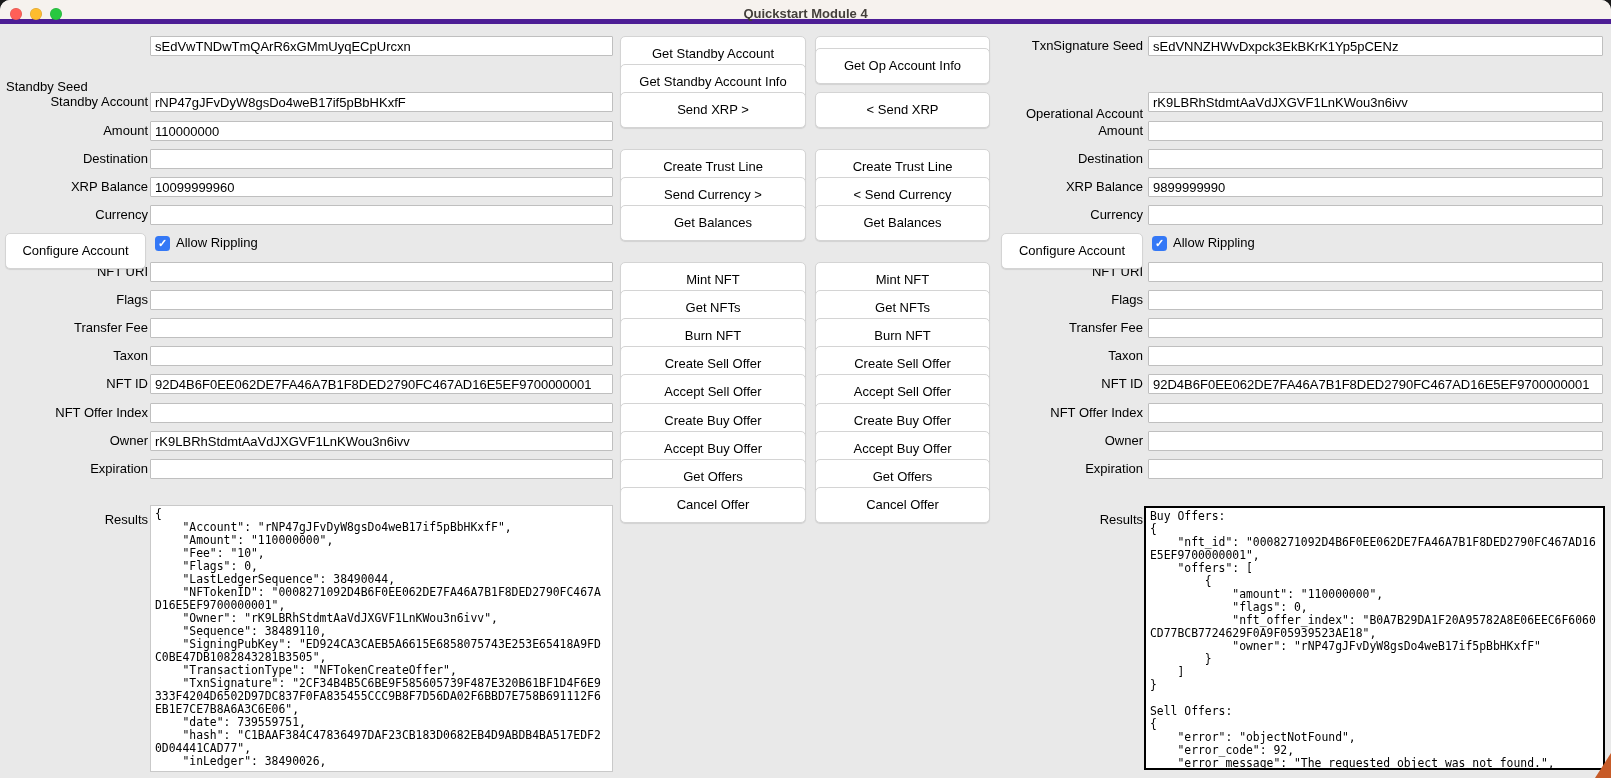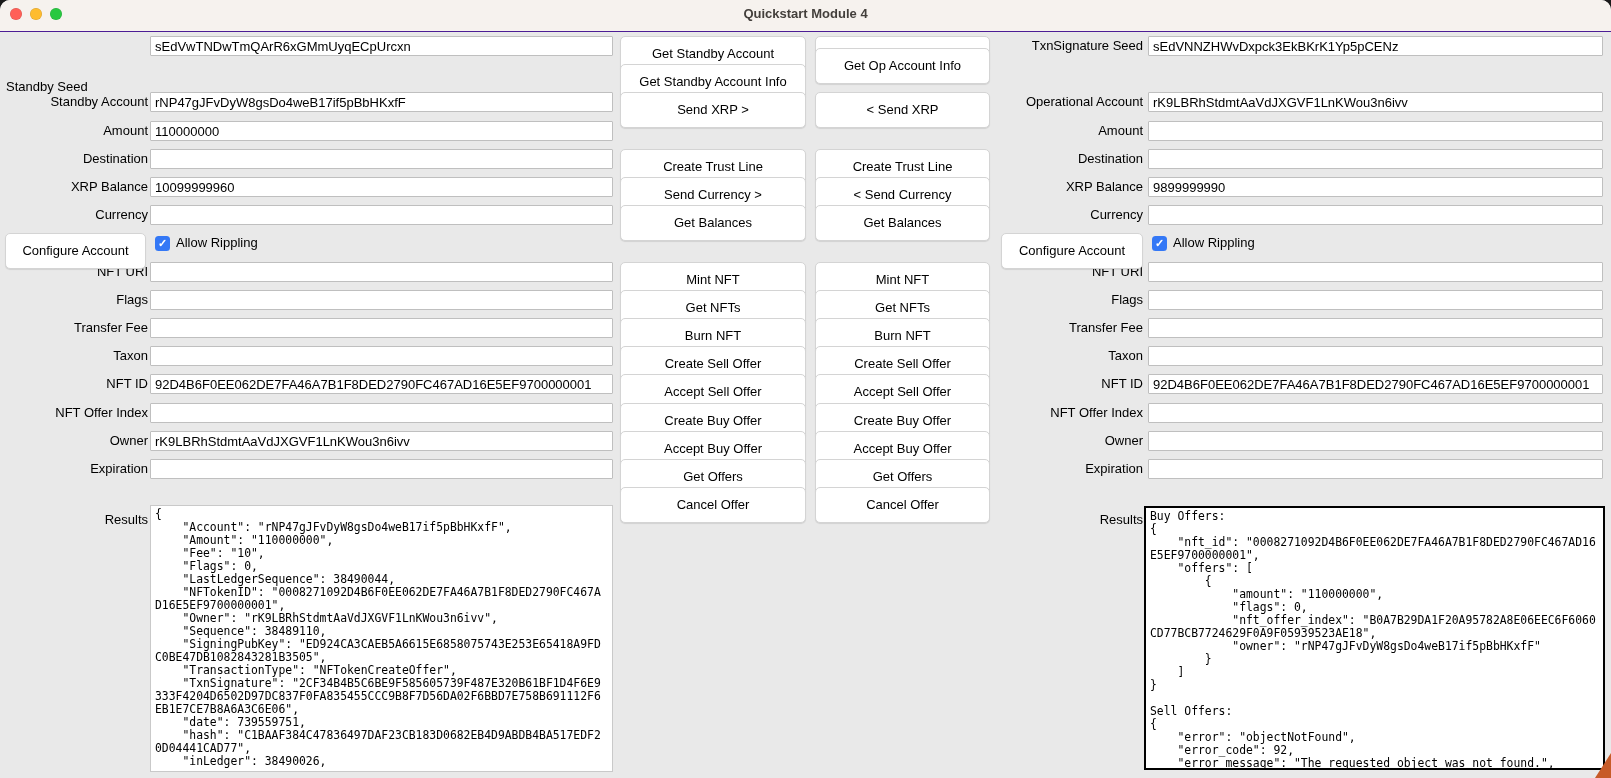--- a/index.html
+++ b/index.html
@@ -3,22 +3,22 @@
 <meta charset="utf-8">
 <style>
   * { margin:0; padding:0; box-sizing:border-box; }
   html,body { background:#1a1a1a; font-family:"Liberation Sans", sans-serif; }
   .window {
     position:relative; width:1611px; height:778px;
     background:#e9e9e9; overflow:hidden;
     border-radius:10px 10px 0 0;
   }
   .titlebar {
-    position:absolute; top:0; left:0; right:0; height:32px;
-    background:#f6f2ee; border-bottom:1px solid #4c1d95;
+    position:absolute; top:0; left:0; right:0; height:24px;
+    background:#f6f2ee; border-bottom:5px solid #4c1d95;
   }
   .titlebar .title {
     line-height:28px; text-align:center; font-weight:bold;
     font-size:13px; color:#433f3b;
   }
   .lights { position:absolute; left:10px; top:8px; display:flex; gap:8px; }
   .light { width:12px; height:12px; border-radius:50%; box-shadow:inset 0 0 0 0.5px rgba(0,0,0,0.15); }
 
   .lbl, .cbl {
     position:absolute; height:20px; line-height:20px;
@@ -165,21 +165,21 @@
   <button class="btn btn-b" style="top:290px">Get NFTs</button>
   <button class="btn btn-b" style="top:318px">Burn NFT</button>
   <button class="btn btn-b" style="top:346px">Create Sell Offer</button>
   <button class="btn btn-b" style="top:374px">Accept Sell Offer</button>
   <button class="btn btn-b" style="top:403px">Create Buy Offer</button>
   <button class="btn btn-b" style="top:431px">Accept Buy Offer</button>
   <button class="btn btn-b" style="top:459px">Get Offers</button>
   <button class="btn btn-b" style="top:487px">Cancel Offer</button>
 
   <div class="lbl lbl-r" style="top:36px">TxnSignature Seed</div>
-  <div class="lbl lbl-r" style="top:92px">Operational Account</div>
+  <div class="lbl lbl-r" style="top:104px">Operational Account</div>
   <div class="lbl lbl-r" style="top:121px">Amount</div>
   <div class="lbl lbl-r" style="top:149px">Destination</div>
   <div class="lbl lbl-r" style="top:177px">XRP Balance</div>
   <div class="lbl lbl-r" style="top:205px">Currency</div>
   <div class="lbl lbl-r" style="top:262px">NFT URI</div>
   <div class="lbl lbl-r" style="top:290px">Flags</div>
   <div class="lbl lbl-r" style="top:318px">Transfer Fee</div>
   <div class="lbl lbl-r" style="top:346px">Taxon</div>
   <div class="lbl lbl-r" style="top:374px">NFT ID</div>
   <div class="lbl lbl-r" style="top:403px">NFT Offer Index</div>

